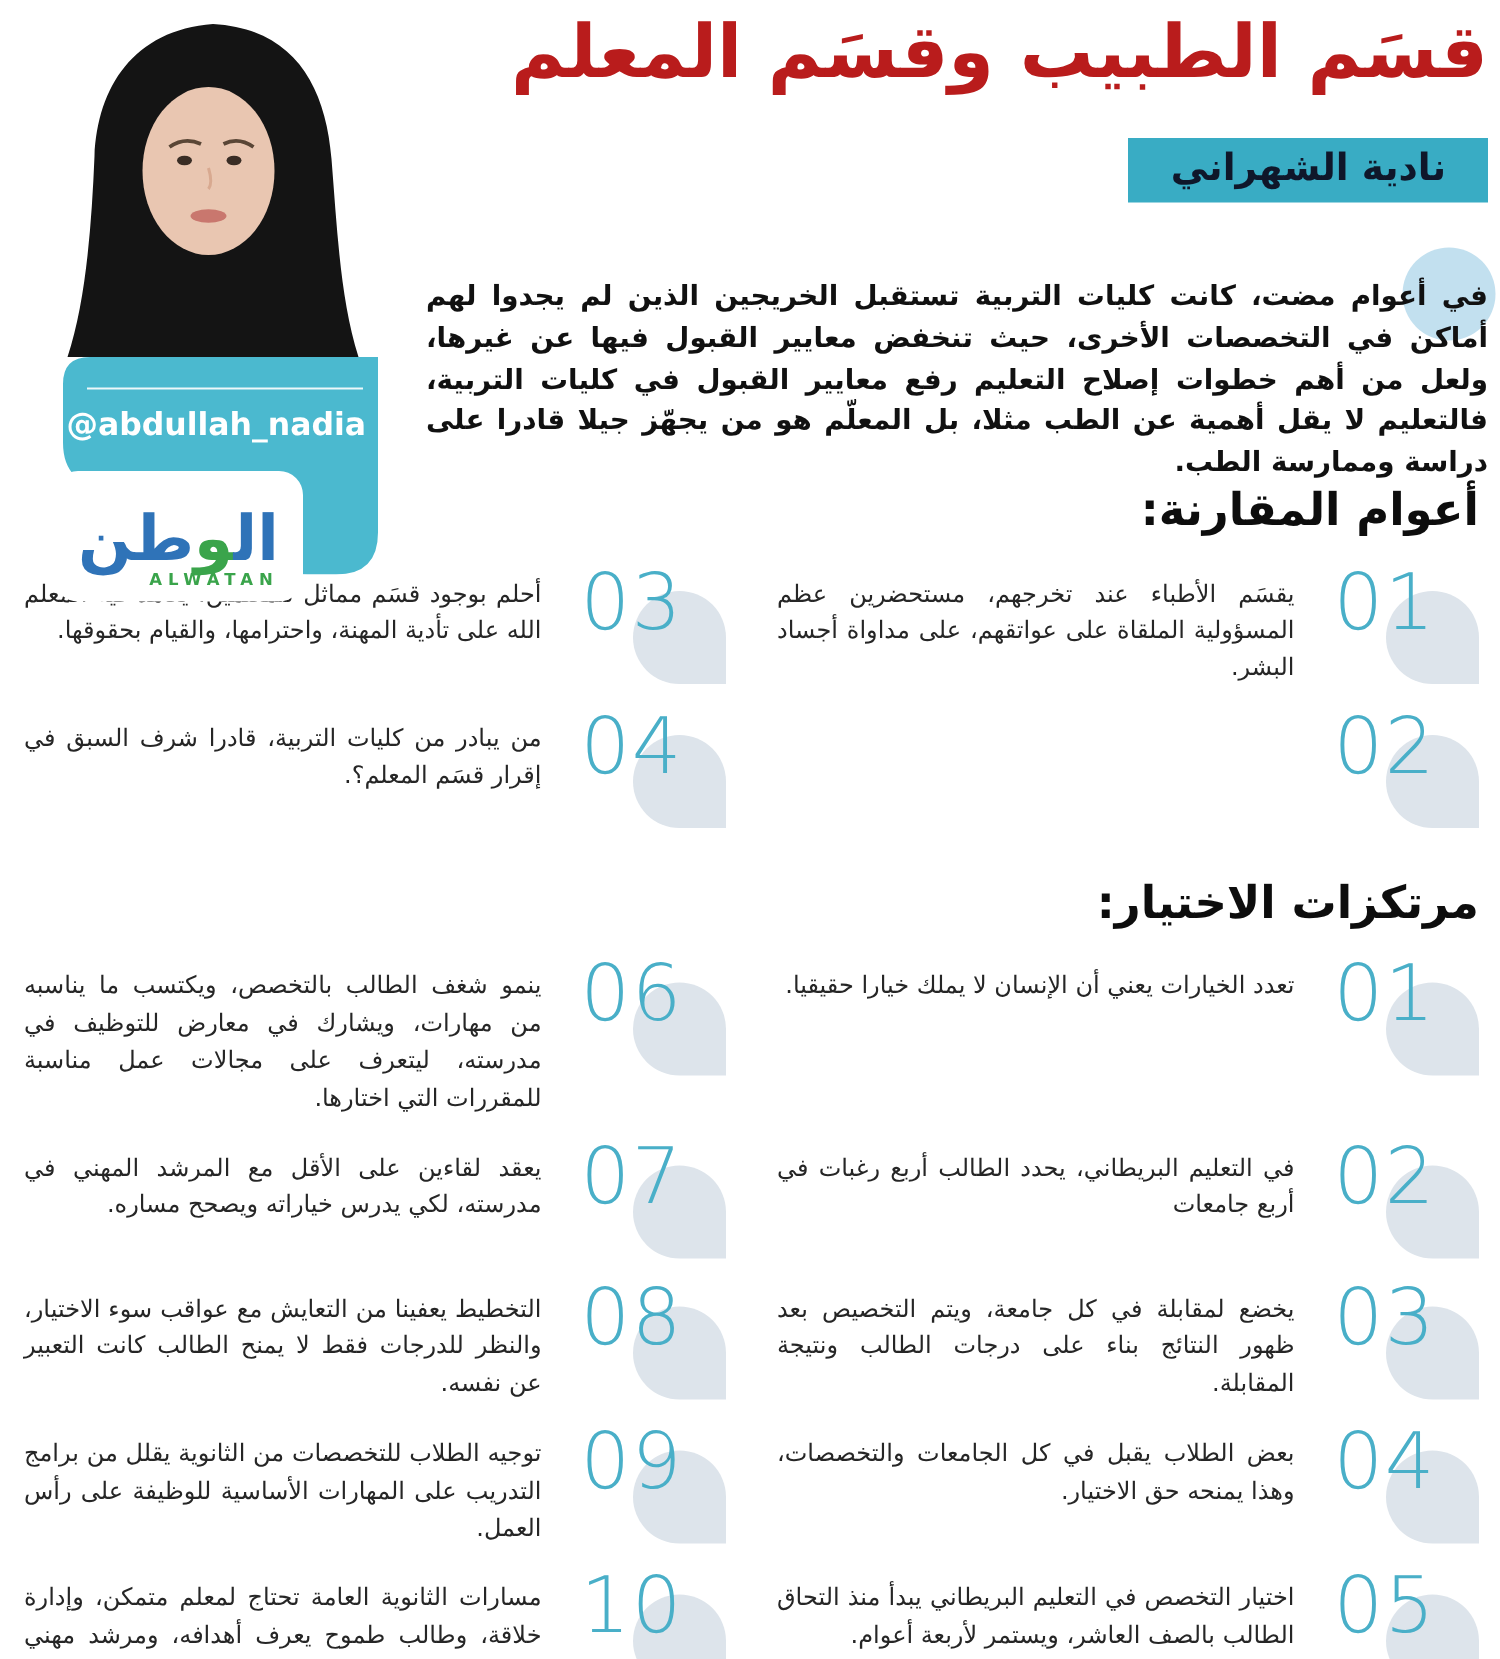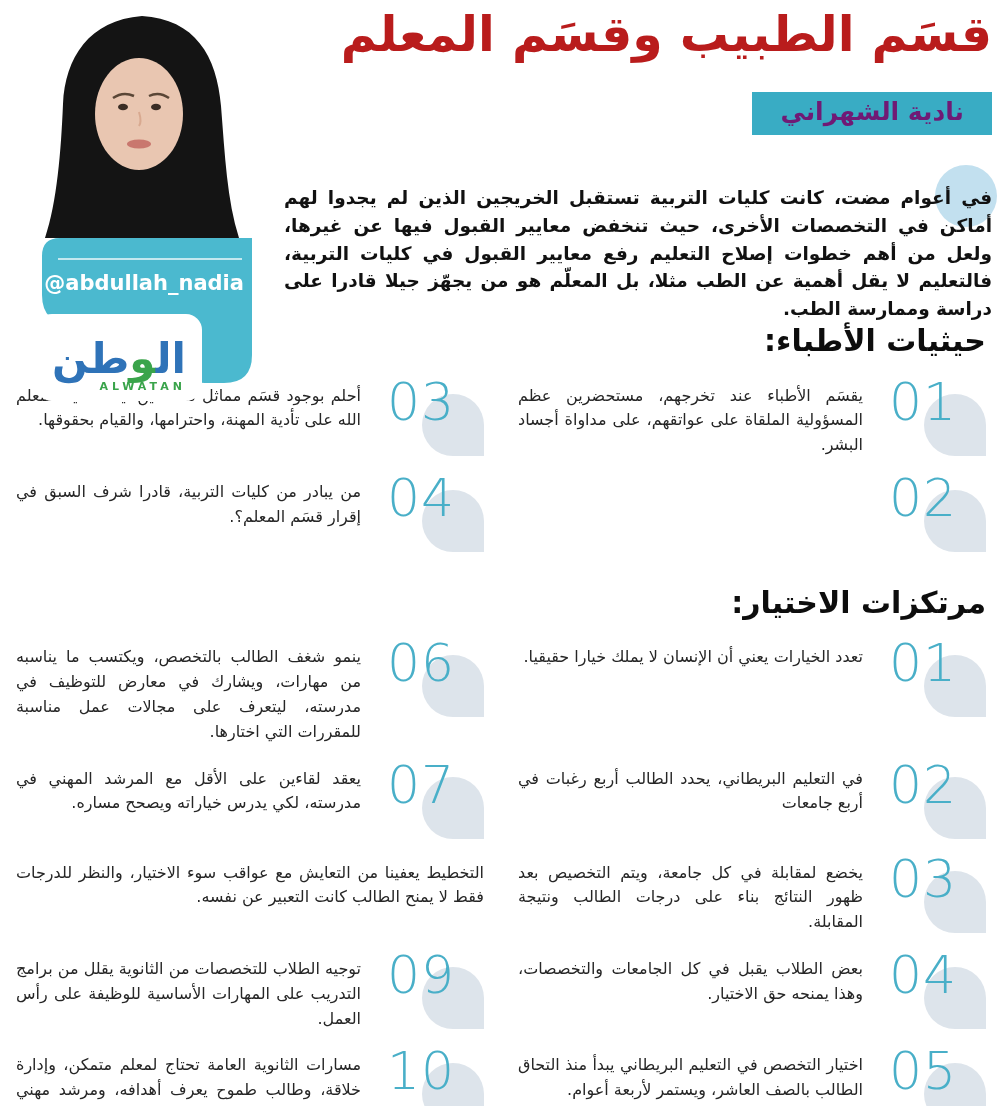--- a/index.html
+++ b/index.html
@@ -11,21 +11,21 @@
   
   .photo-wrap{ position:absolute; left:25px; top:10px; width:233px; height:228px; }
   .photo-wrap svg{ display:block; width:100%; height:100%; }
   .title{
     position:absolute; right:8px; top:4px; width:725px;
     font-size:49px; font-weight:bold; color:#b91c1c;
     text-align:right; line-height:1.25; white-space:nowrap;
   }
   .author-badge{
     position:absolute; right:8px; top:92px;
-    background:#39acc4; color:#701a75;
+    background:#39acc4; color:#0f172a;
     font-size:25px; font-weight:bold; padding:5px 28px 9px;
   }
   .deco-circle{
     position:absolute; right:3px; top:165px; width:62px; height:62px;
     border-radius:50%; background:#c2e0ef;
   }
   .intro{
     position:absolute; right:8px; top:184px; width:708px;
     font-size:18.5px; font-weight:bold; color:#111;
     line-height:1.5; text-align:justify; text-align-last:right;
@@ -109,21 +109,21 @@
 
     <div class="logo">
       <div class="logo-ar"><span>ال</span><span class="logo-waw">و</span><span>طن</span></div>
       <div class="logo-latin">ALWATAN</div>
     </div>
 
   </header>
 
   <main class="main">
 
-    <h2 class="section-heading">حيثيات الأطباء:</h2>
+    <h2 class="section-heading">أعوام المقارنة:</h2>
 
     <div class="items-grid">
 
       <div class="item">
         <div class="badge">
           <span class="blob"></span>
           <span class="num">01</span>
         </div>
         <p class="item-text">يقسَم الأطباء عند تخرجهم، مستحضرين عظم المسؤولية الملقاة على عواتقهم، على مداواة أجساد البشر.</p>
       </div>
@@ -191,20 +191,24 @@
 
       <div class="item">
         <div class="badge">
           <span class="blob"></span>
           <span class="num">03</span>
         </div>
         <p class="item-text">يخضع لمقابلة في كل جامعة، ويتم التخصيص بعد ظهور النتائج بناء على درجات الطالب ونتيجة المقابلة.</p>
       </div>
 
       <div class="item">
+        <div class="badge">
+          <span class="blob"></span>
+          <span class="num">08</span>
+        </div>
         <p class="item-text">التخطيط يعفينا من التعايش مع عواقب سوء الاختيار، والنظر للدرجات فقط لا يمنح الطالب كانت التعبير عن نفسه.</p>
       </div>
 
       <div class="item">
         <div class="badge">
           <span class="blob"></span>
           <span class="num">04</span>
         </div>
         <p class="item-text">بعض الطلاب يقبل في كل الجامعات والتخصصات، وهذا يمنحه حق الاختيار.</p>
       </div>

